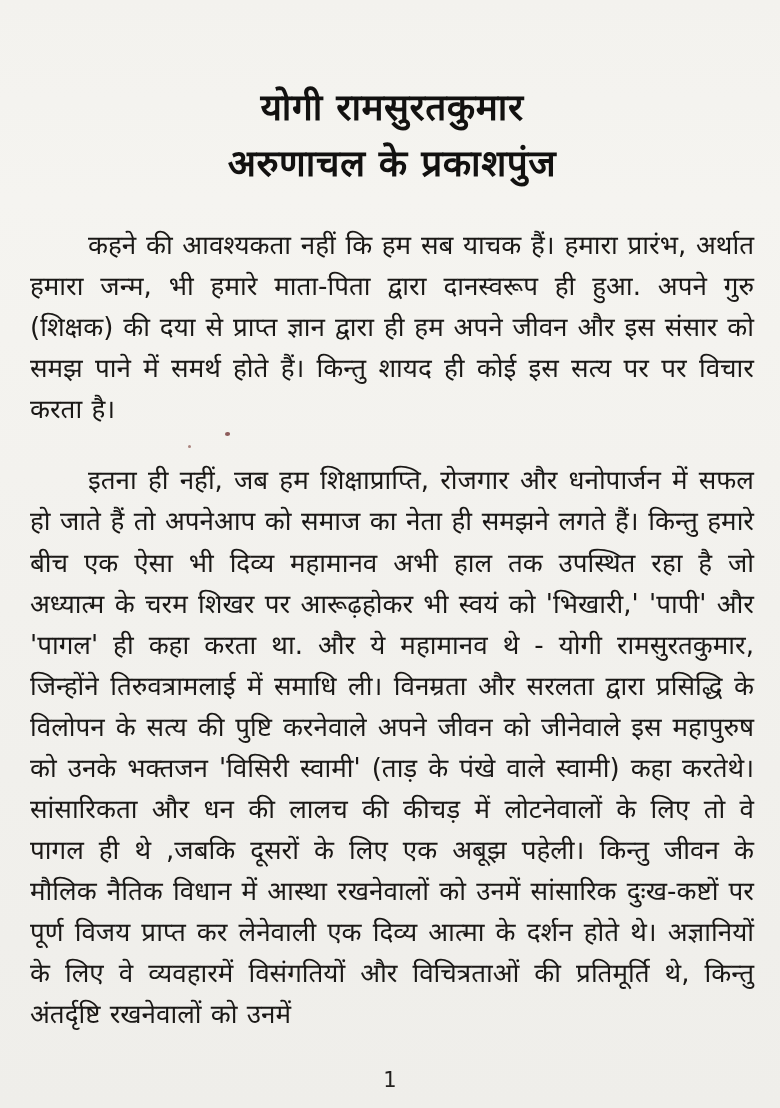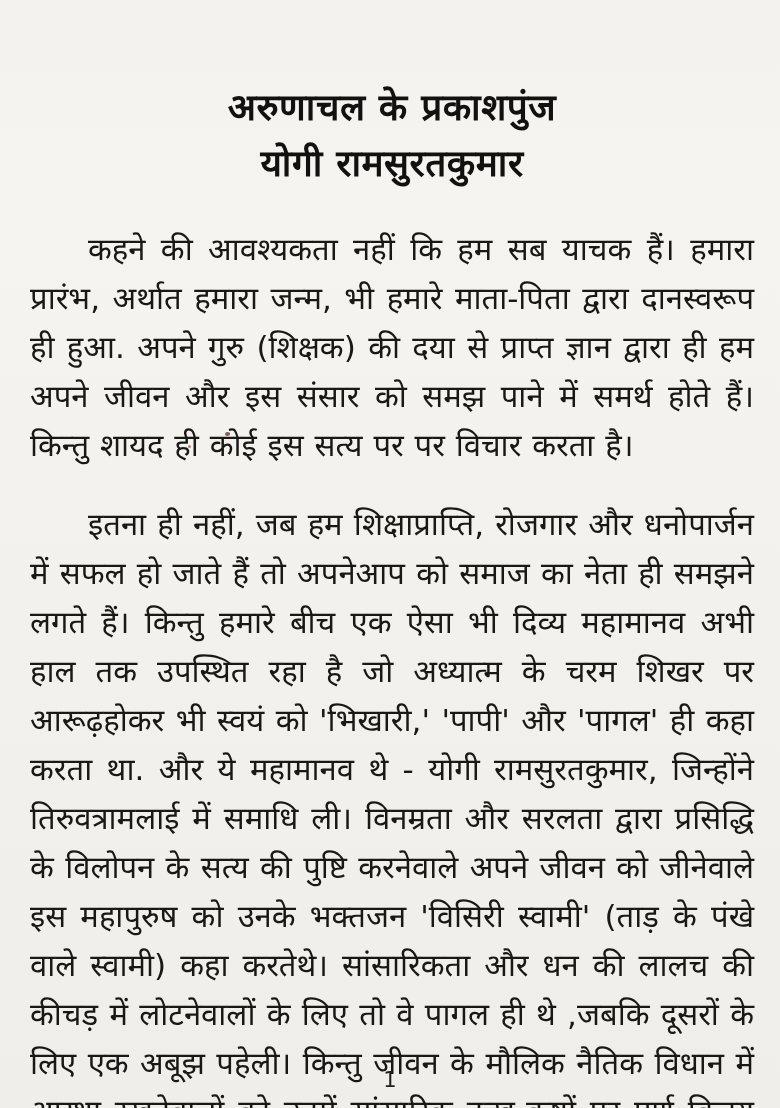--- a/index.html
+++ b/index.html
@@ -51,21 +51,21 @@
     font-size: 37px;
     line-height: 1.5;
     letter-spacing: 0.5px;
     color: #121110;
   }
   .body-block {
     margin-top: 34px;
   }
   .para {
     font-family: "DejaVu Sans", sans-serif;
-    font-size: 31px;
+    font-size: 26px;
     line-height: 1.58;
     text-align: justify;
     text-indent: 58px;
     margin: 0 0 30px 0;
     color: #1a1816;
     word-spacing: 1px;
   }
   .page-number {
     position: absolute;
     left: 0;
@@ -76,22 +76,22 @@
     font-size: 21px;
     color: #23211f;
   }
 </style>
 </head>
 <body>
 
 <div class="scan-page">
 
   <div class="title-block">
+    <div class="title-line">योगी रामसुरतकुमार</div>
     <div class="title-line">अरुणाचल के प्रकाशपुंज</div>
-    <div class="title-line">योगी रामसुरतकुमार</div>
   </div>
 
   <div class="body-block">
     <p class="para">कहने की आवश्यकता नहीं कि हम सब याचक हैं। हमारा प्रारंभ, अर्थात हमारा जन्म, भी हमारे माता-पिता द्वारा दानस्वरूप ही हुआ. अपने गुरु (शिक्षक) की दया से प्राप्त ज्ञान द्वारा ही हम अपने जीवन और इस संसार को समझ पाने में समर्थ होते हैं। किन्तु शायद ही कोई इस सत्य पर पर विचार करता है।</p>
     <p class="para">इतना ही नहीं, जब हम शिक्षाप्राप्ति, रोजगार और धनोपार्जन में सफल हो जाते हैं तो अपनेआप को समाज का नेता ही समझने लगते हैं। किन्तु हमारे बीच एक ऐसा भी दिव्य महामानव अभी हाल तक उपस्थित रहा है जो अध्यात्म के चरम शिखर पर आरूढ़होकर भी स्वयं को 'भिखारी,' 'पापी' और 'पागल' ही कहा करता था. और ये महामानव थे - योगी रामसुरतकुमार, जिन्होंने तिरुवत्रामलाई में समाधि ली। विनम्रता और सरलता द्वारा प्रसिद्धि के विलोपन के सत्य की पुष्टि करनेवाले अपने जीवन को जीनेवाले इस महापुरुष को उनके  भक्तजन 'विसिरी स्वामी' (ताड़ के पंखे वाले स्वामी) कहा करतेथे। सांसारिकता और धन की लालच की कीचड़  में लोटनेवालों के लिए तो वे पागल ही थे ,जबकि दूसरों के लिए एक अबूझ पहेली। किन्तु जीवन के मौलिक नैतिक विधान में  आस्था रखनेवालों को उनमें सांसारिक दुःख-कष्टों पर पूर्ण विजय प्राप्त कर लेनेवाली एक दिव्य आत्मा के दर्शन होते थे। अज्ञानियों के लिए वे व्यवहारमें विसंगतियों और विचित्रताओं की प्रतिमूर्ति थे, किन्तु अंतर्दृष्टि रखनेवालों को उनमें</p>
   </div>
 
   <div class="page-number">1</div>
 
 </div>

